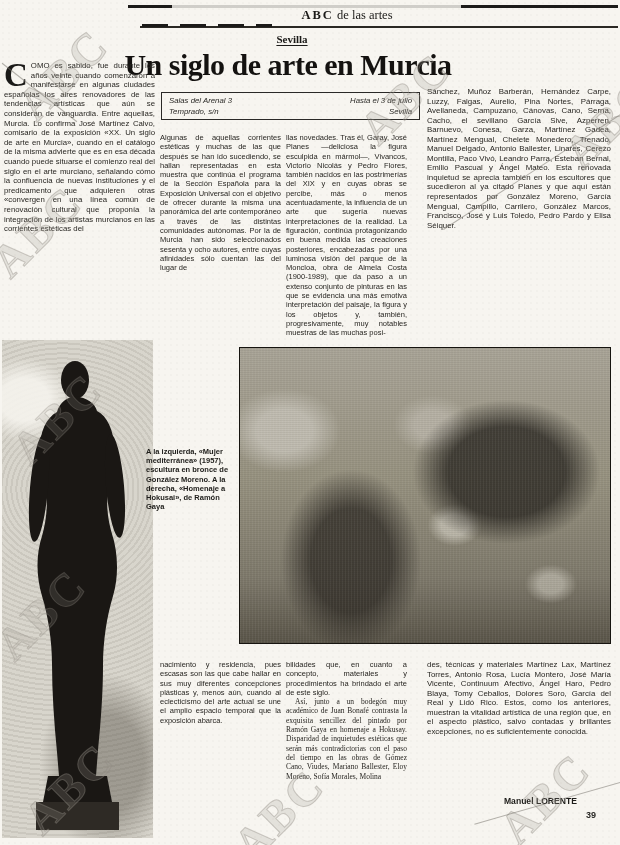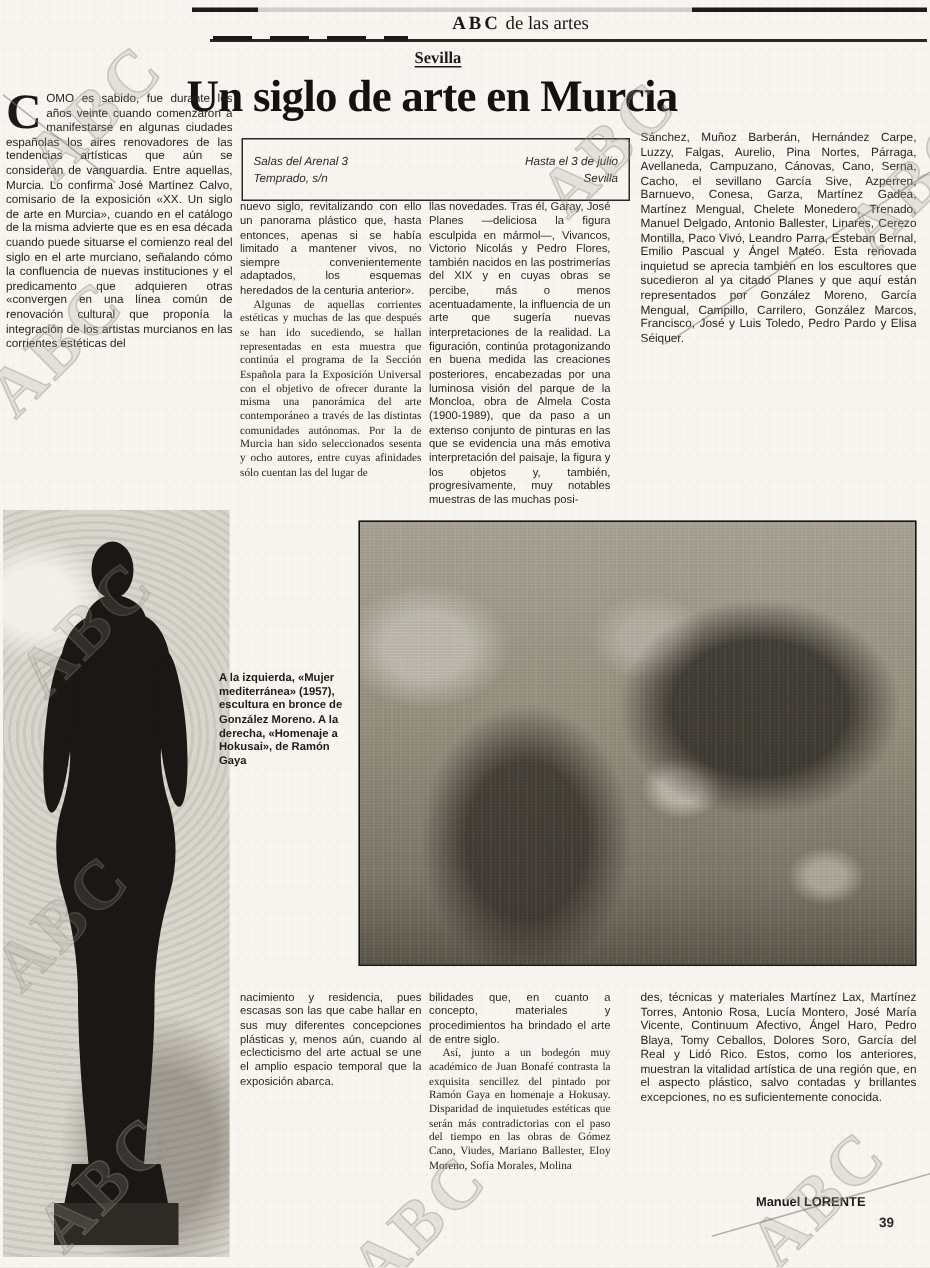--- a/index.html
+++ b/index.html
@@ -33,21 +33,21 @@
     background:repeating-linear-gradient(90deg,#1b1a18 0 26px,transparent 26px 38px);}
   .edition{position:absolute;left:232px;top:33px;width:120px;text-align:center;
     font-family:"Liberation Serif",serif;font-weight:bold;font-size:11px;color:#1b1a18;
     text-decoration:underline;text-underline-offset:2px;}
   .headline{position:absolute;left:28px;top:48px;width:520px;text-align:center;
     font-family:"Liberation Serif",serif;font-weight:bold;font-size:30px;line-height:34px;
     letter-spacing:-0.5px;color:#141210;}
   
   .infobox{position:absolute;left:161px;top:92px;width:259px;height:28px;
     border:1.3px solid #2a2927;box-sizing:border-box;
-    display:flex;justify-content:space-between;align-items:center;padding:20px 7px;
+    display:flex;justify-content:space-between;align-items:center;padding:6px 7px;
     font-style:italic;font-size:7.8px;line-height:11px;color:#2b2a27;}
   .infobox .right{text-align:right;}
   
   .col{position:absolute;overflow:hidden;text-align:justify;
     font-size:7.5px;line-height:9.3px;color:#282622;}
   .col p{margin:0;}
   .col p + p{text-indent:9px;font-family:Liberation Serif, serif;}
   .col1{left:4px;top:61px;width:151px;height:230px;font-size:7.8px;line-height:9.6px;}
   .col2t{left:160px;top:133px;width:121px;height:215px;}
   .col3t{left:286px;top:133px;width:121px;height:215px;}
@@ -113,21 +113,20 @@
     <div class="right">
       <div>Hasta el 3 de julio</div>
       <div>Sevilla</div>
     </div>
   </div>
 
   <div class="col col1">
     <p><span class="dropcap">C</span><span>OMO es sabido, fue durante los años veinte cuando comenzaron a manifestarse en algunas ciudades españolas los aires renovadores de las tendencias artísticas que aún se consideran de vanguardia. Entre aquellas, Murcia. Lo confirma José Martínez Calvo, comisario de la exposición «XX. Un siglo de arte en Murcia», cuando en el catálogo de la misma advierte que es en esa década cuando puede situarse el comienzo real del siglo en el arte murciano, señalando cómo la confluencia de nuevas instituciones y el predicamento que adquieren otras «convergen en una línea común de renovación cultural que proponía la integración de los artistas murcianos en las corrientes estéticas del</span></p>
   </div>
   <div class="col col2t">
-    <p>nuevo siglo, revitalizando con ello un panorama plástico que, hasta entonces, apenas si se había limitado a mantener vivos, no siempre convenientemente adaptados, los esquemas heredados de la centuria anterior».</p>
     <p>Algunas de aquellas corrientes estéticas y muchas de las que después se han ido sucediendo, se hallan representadas en esta muestra que continúa el programa de la Sección Española para la Exposición Universal con el objetivo de ofrecer durante la misma una panorámica del arte contemporáneo a través de las distintas comunidades autónomas. Por la de Murcia han sido seleccionados sesenta y ocho autores, entre cuyas afinidades sólo cuentan las del lugar de</p>
   </div>
   <div class="col col3t">
     <p>llas novedades. Tras él, Garay, José Planes —deliciosa la figura esculpida en mármol—, Vivancos, Victorio Nicolás y Pedro Flores, también nacidos en las postrimerías del XIX y en cuyas obras se percibe, más o menos acentuadamente, la influencia de un arte que sugería nuevas interpretaciones de la realidad. La figuración, continúa protagonizando en buena medida las creaciones posteriores, encabezadas por una luminosa visión del parque de la Moncloa, obra de Almela Costa (1900-1989), que da paso a un extenso conjunto de pinturas en las que se evidencia una más emotiva interpretación del paisaje, la figura y los objetos y, también, progresivamente, muy notables muestras de las muchas posi-</p>
   </div>
   <div class="col col4t">
     <p>Sánchez, Muñoz Barberán, Hernández Carpe, Luzzy, Falgas, Aurelio, Pina Nortes, Párraga, Avellaneda, Campuzano, Cánovas, Cano, Serna, Cacho, el sevillano García Sive, Azperren, Barnuevo, Conesa, Garza, Martínez Gadea, Martínez Mengual, Chelete Monedero, Trenado, Manuel Delgado, Antonio Ballester, Linares, Cerezo Montilla, Paco Vivó, Leandro Parra, Esteban Bernal, Emilio Pascual y Ángel Mateo. Esta renovada inquietud se aprecia también en los escultores que sucedieron al ya citado Planes y que aquí están representados por González Moreno, García Mengual, Campillo, Carrilero, González Marcos, Francisco, José y Luis Toledo, Pedro Pardo y Elisa Séiquer.</p>
   </div>
 
   <div class="statue">
@@ -144,21 +143,21 @@
   </div>
 
   <div class="painting"></div>
 
   <div class="caption">A la izquierda, «Mujer mediterránea» (1957), escultura en bronce de González Moreno. A la derecha, «Homenaje a Hokusai», de Ramón Gaya</div>
 
   <div class="col col2b">
     <p>nacimiento y residencia, pues escasas son las que cabe hallar en sus muy diferentes concepciones plásticas y, menos aún, cuando al eclecticismo del arte actual se une el amplio espacio temporal que la exposición abarca.</p>
   </div>
   <div class="col col3b">
-    <p>bilidades que, en cuanto a concepto, materiales y procedimientos ha brindado el arte de entre siglo.</p>
+    <p>bilidades que, en cuanto a concepto, materiales y procedimientos ha brindado el arte de este siglo.</p>
     <p>Así, junto a un bodegón muy académico de Juan Bonafé contrasta la exquisita sencillez del pintado por Ramón Gaya en homenaje a Hokusay. Disparidad de inquietudes estéticas que serán más contradictorias con el paso del tiempo en las obras de Gómez Cano, Viudes, Mariano Ballester, Eloy Moreno, Sofía Morales, Molina</p>
   </div>
   <div class="col col4b">
     <p>des, técnicas y materiales Martínez Lax, Martínez Torres, Antonio Rosa, Lucía Montero, José María Vicente, Continuum Afectivo, Ángel Haro, Pedro Blaya, Tomy Ceballos, Dolores Soro, García del Real y Lidó Rico. Estos, como los anteriores, muestran la vitalidad artística de una región que, en el aspecto plástico, salvo contadas y brillantes excepciones, no es suficientemente conocida.</p>
   </div>
 
   <div class="byline">Manuel LORENTE</div>
   <div class="pagenum">39</div>
 
   <div class="wm" style="left:10px;top:48px;">ABC</div>

